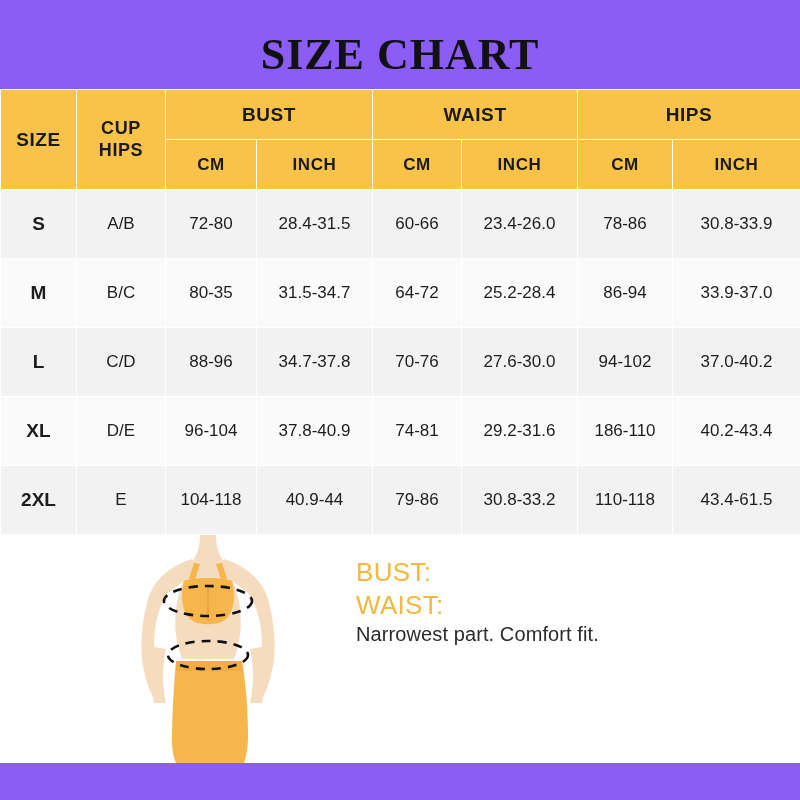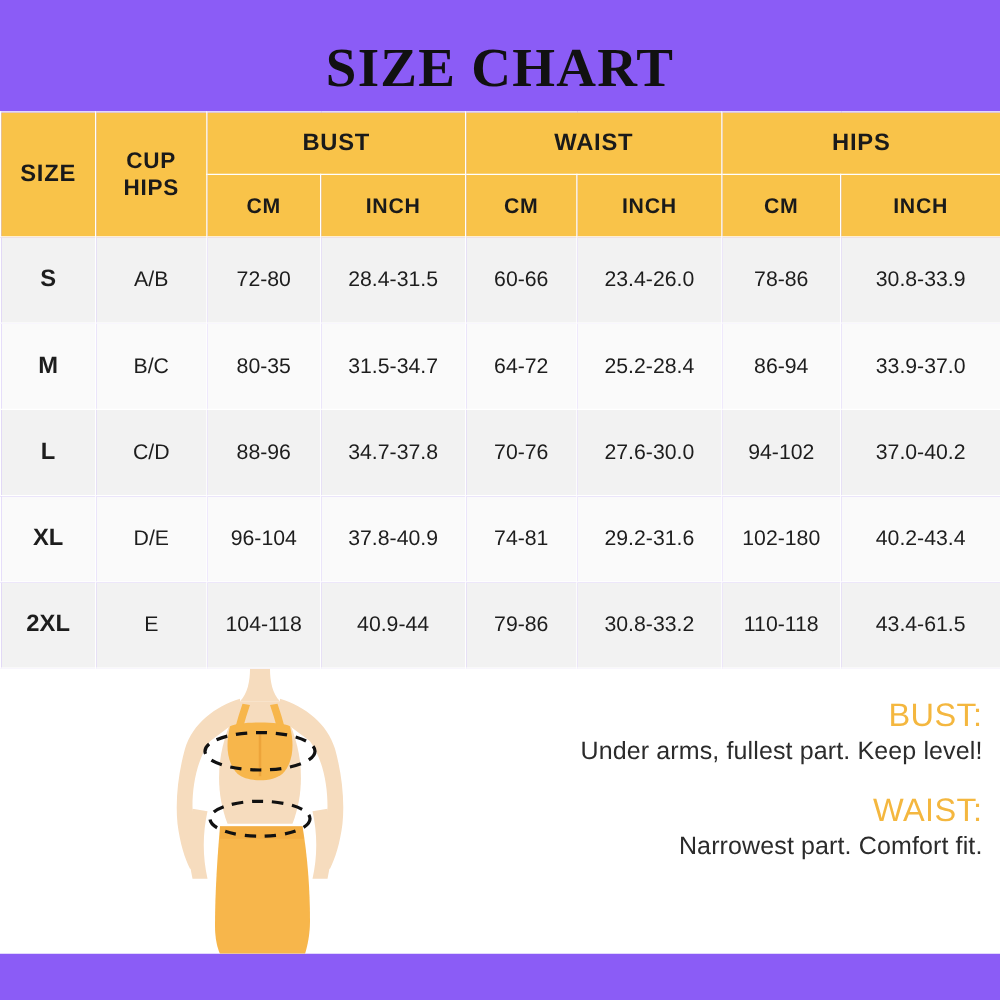--- a/index.html
+++ b/index.html
@@ -108,21 +108,20 @@
     left: 88px;
     top: 0px;
     width: 240px;
     height: 228px;
   }
   .notes {
     position: absolute;
     left: 356px;
     top: 22px;
     width: 430px;
-    text-align: right;
   }
   .note-title {
     color: #f4b73f;
     font-size: 26px;
     font-weight: normal;
     letter-spacing: 0.3px;
     margin: 0 0 2px 0;
   }
   .note-body {
     color: #2b2b2b;
@@ -198,21 +197,21 @@
           <td class="cell">94-102</td>
           <td class="cell">37.0-40.2</td>
         </tr>
         <tr class="row-b">
           <td class="cell size-cell">XL</td>
           <td class="cell cup-cell">D/E</td>
           <td class="cell">96-104</td>
           <td class="cell">37.8-40.9</td>
           <td class="cell">74-81</td>
           <td class="cell">29.2-31.6</td>
-          <td class="cell">102-180</td>
+          <td class="cell">186-110</td>
           <td class="cell">40.2-43.4</td>
         </tr>
         <tr class="row-a">
           <td class="cell size-cell">2XL</td>
           <td class="cell cup-cell">E</td>
           <td class="cell">104-118</td>
           <td class="cell">40.9-44</td>
           <td class="cell">79-86</td>
           <td class="cell">30.8-33.2</td>
           <td class="cell">110-118</td>
@@ -254,19 +253,18 @@
         <path d="M174 112 C178 132 178 150 174 168 L162 168 C166 150 166 132 162 114 Z" fill="#f6dcbe"></path>
 
         <ellipse cx="120" cy="66" rx="44" ry="15" fill="none" stroke="#111111" stroke-width="2.6" stroke-dasharray="9 7"></ellipse>
 
         <ellipse cx="120" cy="120" rx="40" ry="14" fill="none" stroke="#111111" stroke-width="2.6" stroke-dasharray="9 7"></ellipse>
       </svg>
     </div>
 
     <div class="notes">
       <div class="note-title">BUST:</div>
-      <div class="note-body">Under arms, fullest part. Keep level!</div>
       <div class="note-title">WAIST:</div>
       <div class="note-body">Narrowest part. Comfort fit.</div>
     </div>
 
   </div>
 </div>
 
 </body></html>

